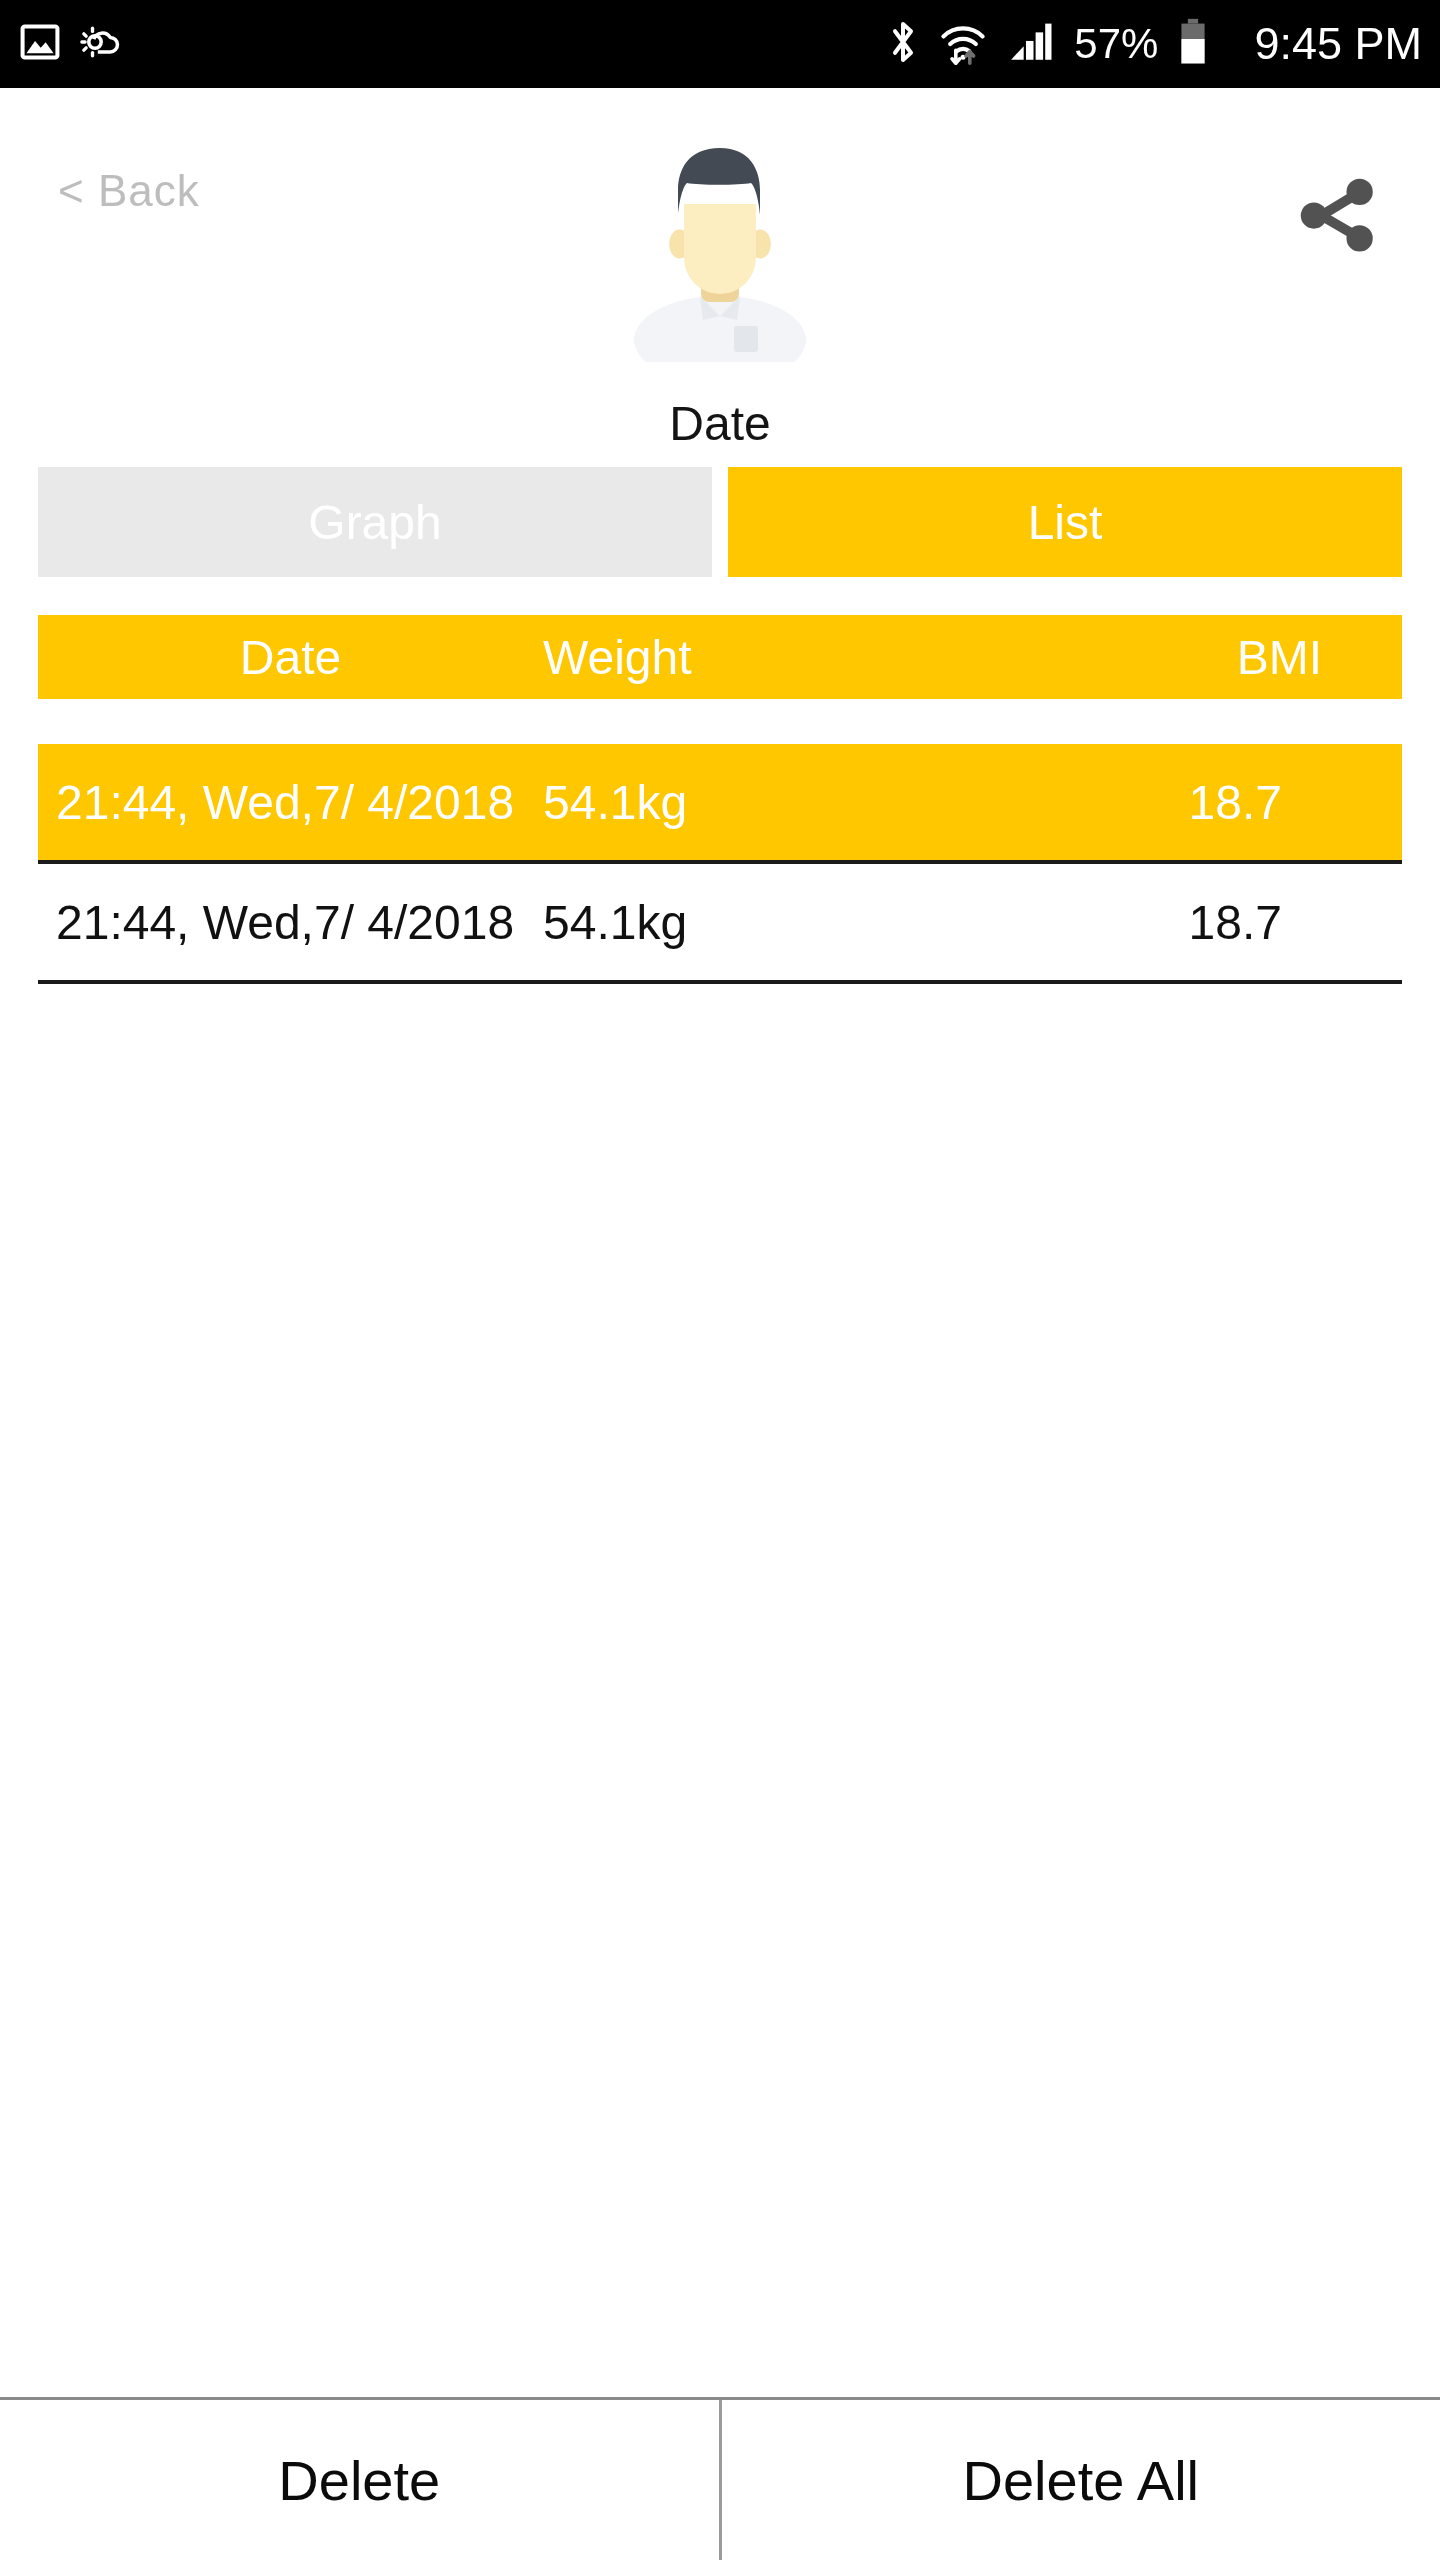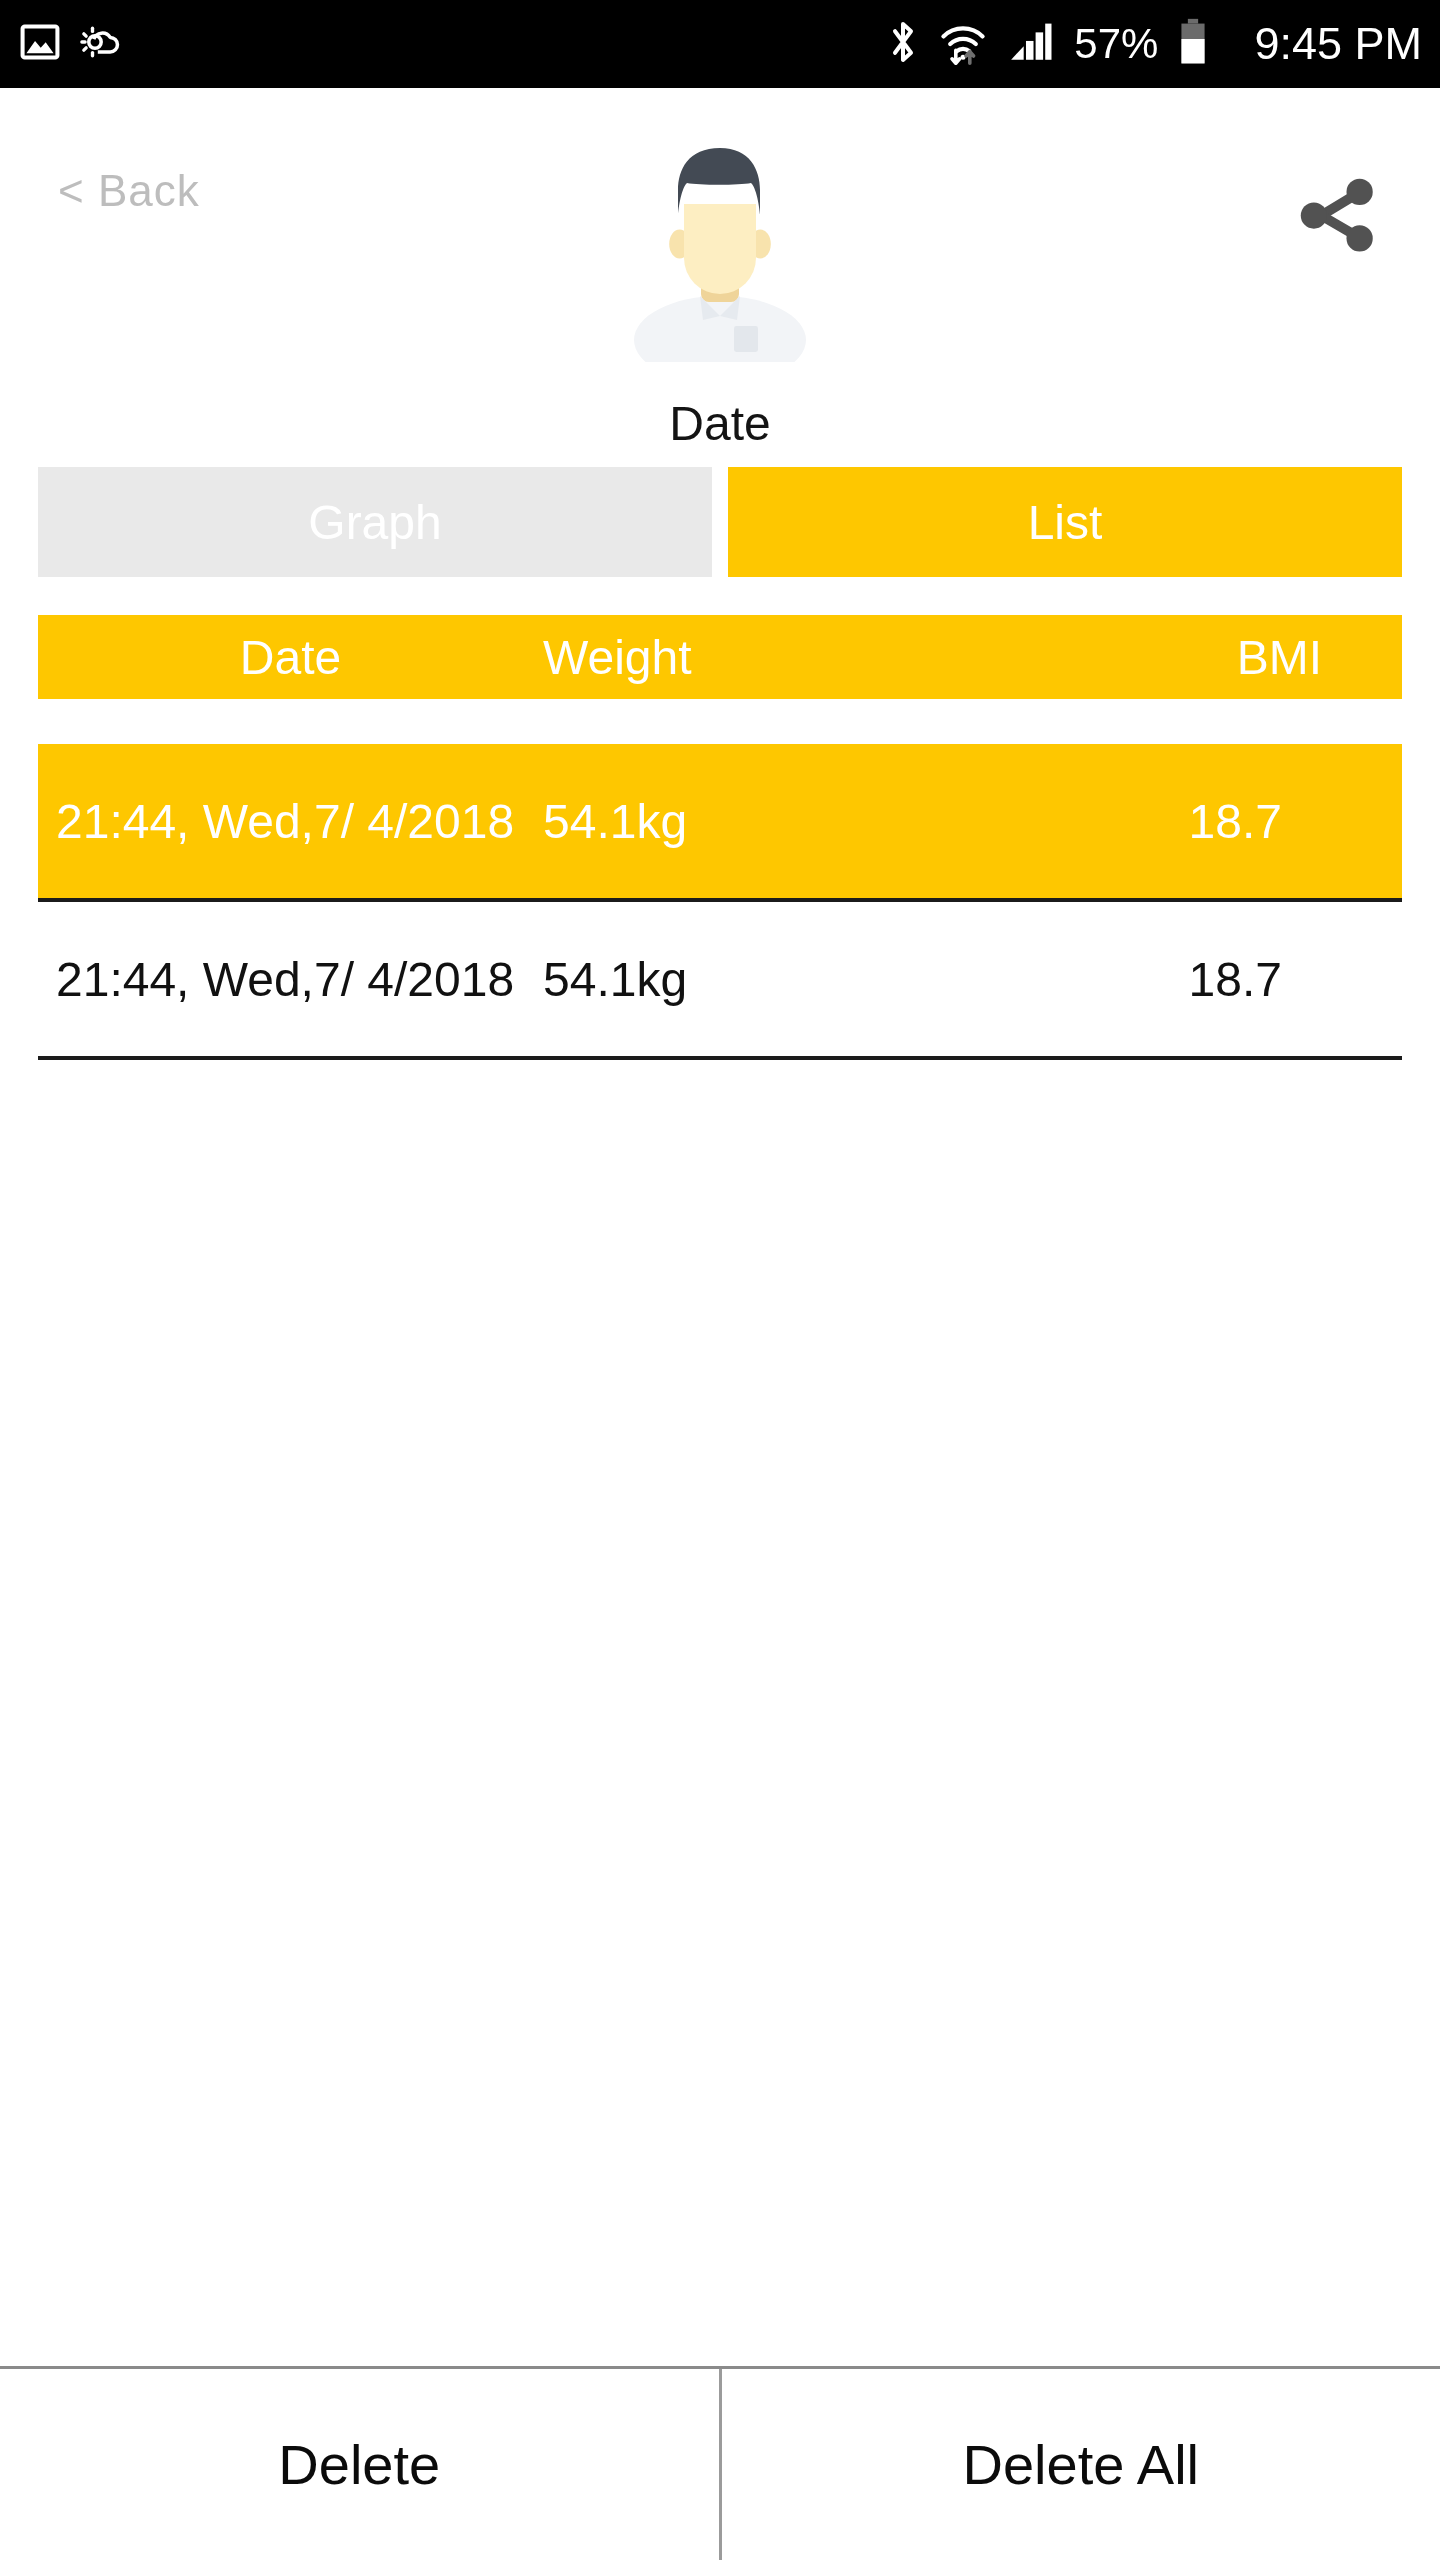--- a/index.html
+++ b/index.html
@@ -135,21 +135,21 @@
     align-items: center;
     width: 100%;
     box-sizing: border-box;
   }
   .row.header-row {
     height: 84px;
     background: #fec700;
     color: #ffffff;
   }
   .row.data-row {
-    height: 158px;
+    height: 120px;
     background: #ffffff;
     color: #111111;
     border-bottom: 4px solid #1b1b1b;
   }
   .row.data-row.selected {
     background: #fec700;
     color: #ffffff;
   }
   .row-spacer { height: 45px; }
 
@@ -165,21 +165,21 @@
   .row.header-row .cell.c-date   { text-align: center; padding-left: 0; }
   .row.header-row .cell.c-weight { text-align: left; }
   .row.header-row .cell.c-bmi    { text-align: right; padding-right: 80px; }
 
   
   .bottom-bar {
     position: absolute;
     left: 0;
     bottom: 0;
     width: 1440px;
-    height: 194px;
+    height: 163px;
     display: flex;
     border-top: 3px solid #8a8a8a;
     box-sizing: border-box;
     background: #ffffff;
   }
   .bottom-btn {
     flex: 1;
     display: flex;
     align-items: center;
     justify-content: center;

